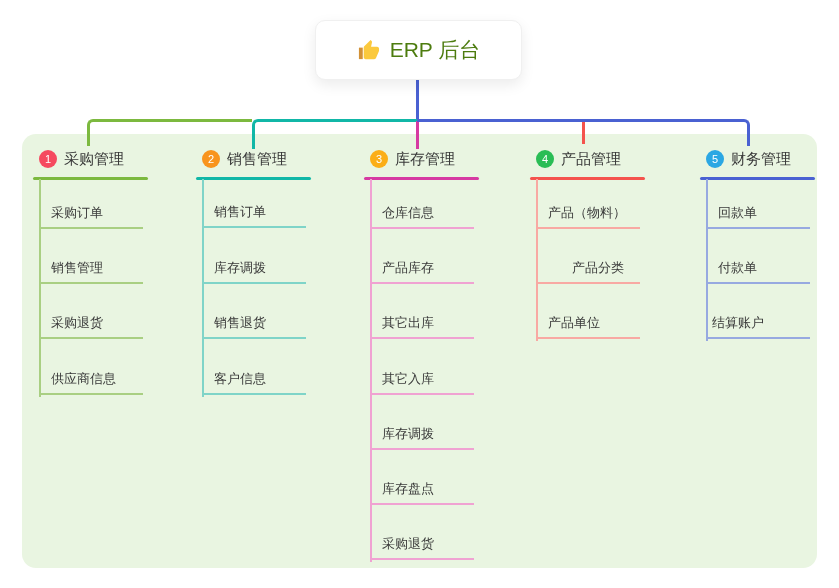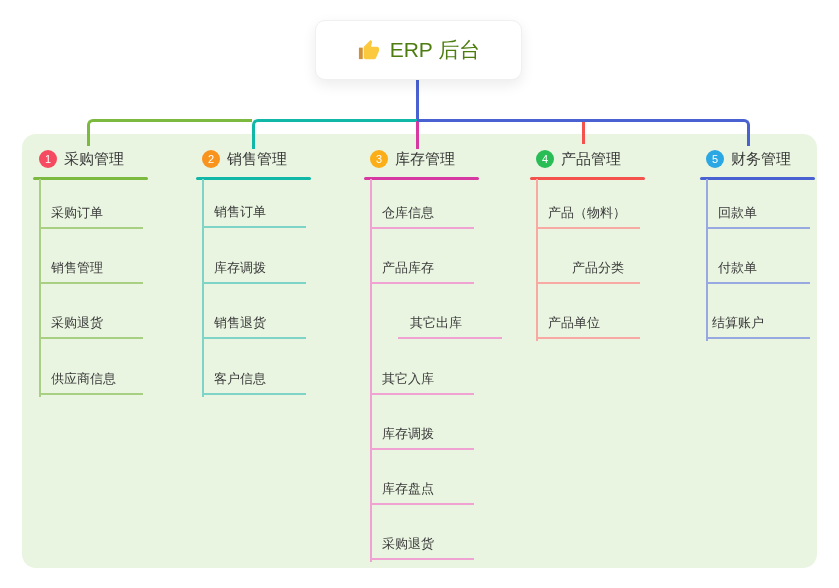--- a/index.html
+++ b/index.html
@@ -144,21 +144,21 @@
           <span class="b-title">库存管理</span>
         </div>
         <div class="t-underline" style="background: rgb(214, 58, 162);"></div>
         <div class="trunk" style="background: rgb(240, 162, 210); height: 383px;"></div>
         <div class="child" style="top: 55px; border-bottom-color: rgb(240, 162, 210);">
           <span>仓库信息</span>
         </div>
         <div class="child" style="top: 110px; border-bottom-color: rgb(240, 162, 210);">
           <span>产品库存</span>
         </div>
-        <div class="child" style="top: 165px; border-bottom-color: rgb(240, 162, 210); margin-left: 28px;">
+        <div class="child" style="top: 165px; border-bottom-color: rgb(240, 162, 210);">
           <span>其它出库</span>
         </div>
         <div class="child" style="top: 221px; border-bottom-color: rgb(240, 162, 210);">
           <span>其它入库</span>
         </div>
         <div class="child" style="top: 276px; border-bottom-color: rgb(240, 162, 210);">
           <span>库存调拨</span>
         </div>
         <div class="child" style="top: 331px; border-bottom-color: rgb(240, 162, 210);">
           <span>库存盘点</span>

